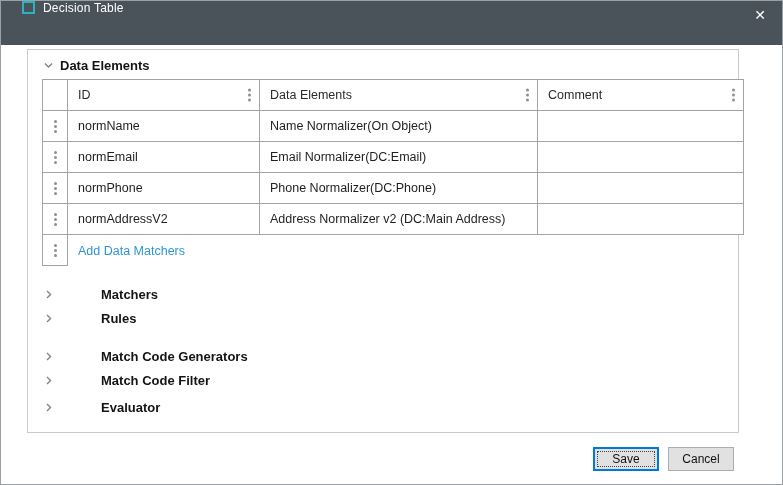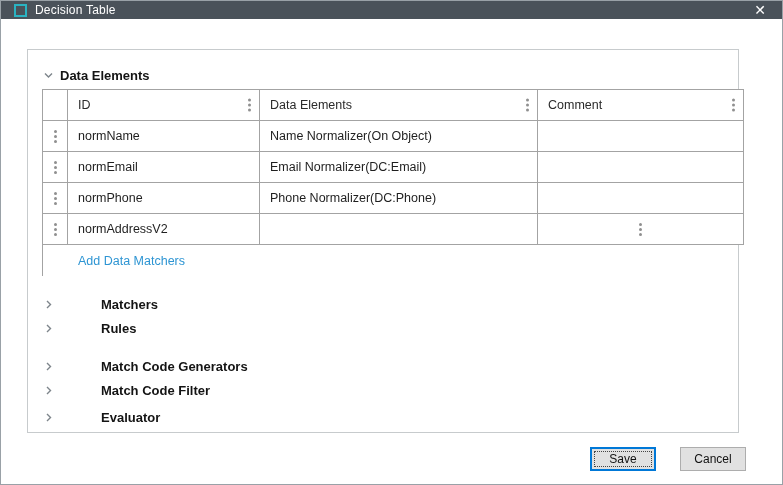--- a/index.html
+++ b/index.html
@@ -6,35 +6,35 @@
   html,body { margin:0; padding:0; background:#d8d8d8; }
   body { font-family:"Liberation Sans", sans-serif; }
 
   .window {
     position:relative; width:783px; height:485px;
     background:#ffffff; border:1px solid #99a1a7; overflow:hidden;
   }
 
   
   .titlebar {
-    height:18px; background:#4a525a; display:flex; align-items:center;
-    padding-left:13px;
+    height:44px; background:#4a525a; display:flex; align-items:flex-start;
+    padding-left:21px;
   }
   .title-icon { width:13px; height:13px; border:2px solid #2ab3c2; flex:0 0 auto; }
   .title-text { color:#ffffff; font-size:12px; margin-left:8px; letter-spacing:.2px; }
   .close-btn {
     margin-left:auto; width:44px; height:28px; display:flex;
     align-items:center; justify-content:center; color:#ffffff;
     font-size:14px; cursor:default;
   }
 
   
   .panel {
     position:absolute; left:26px; top:48px; width:712px; height:384px;
-    border:1px solid #c7cbcd; background:#ffffff; padding:13px 0 0 12px;
+    border:1px solid #c7cbcd; background:#ffffff; padding:3px 0 0 12px;
   }
 
   .sec-header {
     display:flex; align-items:center; height:24px;
     font-size:13px; font-weight:bold; color:#141414;
   }
   .sec-header .chev { width:16px; display:flex; justify-content:center; margin-right:4px; }
   .chev svg { display:block; }
 
   
@@ -63,21 +63,21 @@
   .collapsed-list { margin-top:16px; }
   .collapsed-row {
     display:flex; align-items:center; height:24px;
     font-size:13px; font-weight:bold; color:#141414;gap:41px;
   }
   .collapsed-row .chev { width:16px; display:flex; justify-content:center; margin-right:4px; }
   .gap-before { margin-top:14px; }
   .gap-before-sm { margin-top:3px; }
 
   
-  .footer { position:absolute; right:36px; bottom:13px; display:flex; gap:24px; }
+  .footer { position:absolute; right:48px; bottom:13px; display:flex; gap:9px; }
   .btn {
     min-width:66px; height:24px; font-family:"Liberation Sans",sans-serif;
     font-size:12px; color:#111; background:#e1e1e1; padding:0 12px;
   }
   .btn.primary {
     border:2px solid #0078d7; outline:1px dotted #444; outline-offset:-5px;
   }
   .btn.secondary { border:1px solid #adadad; }
 </style>
 </head>
@@ -187,20 +187,23 @@
           <span class="kebab">
             <i></i>
             <i></i>
             <i></i>
           </span>
         </div>
       <div class="cell">
           <span>normAddressV2</span>
         </div>
       <div class="cell">
+          <span>Address Normalizer v2 (DC:Main Address)</span>
+        </div>
+      <div class="cell">
           <span></span>
         </div>
 
       <div class="cell handle">
           <span class="kebab">
             <i></i>
             <i></i>
             <i></i>
           </span>
         </div>

